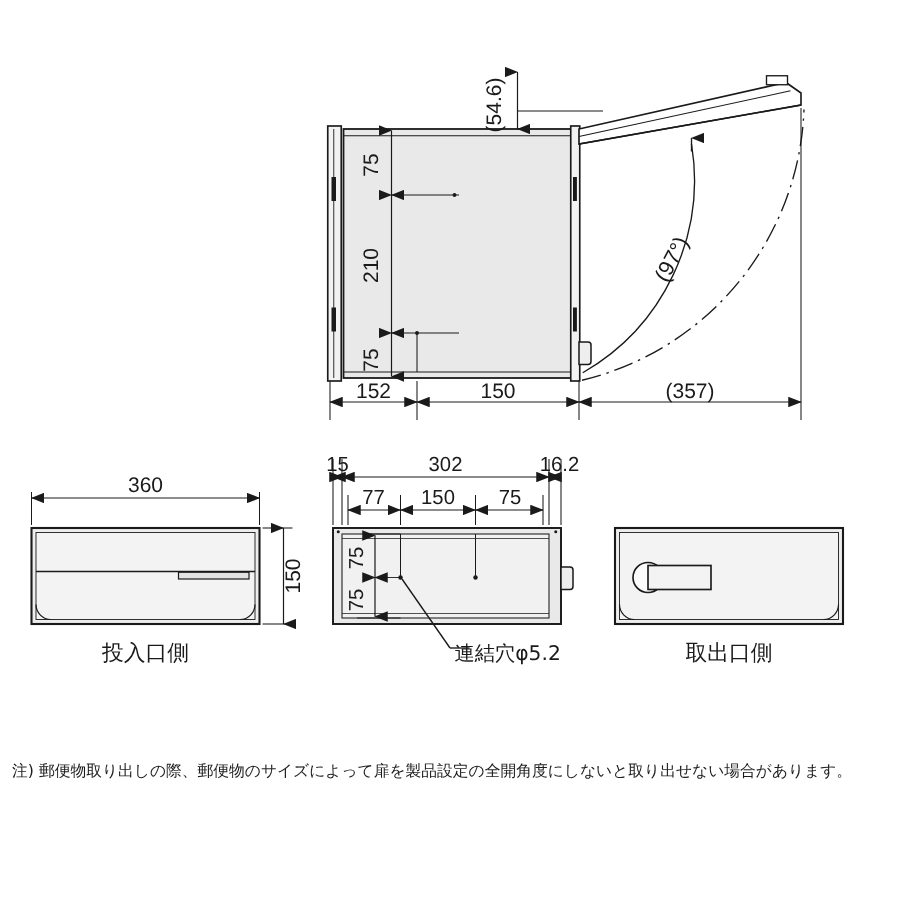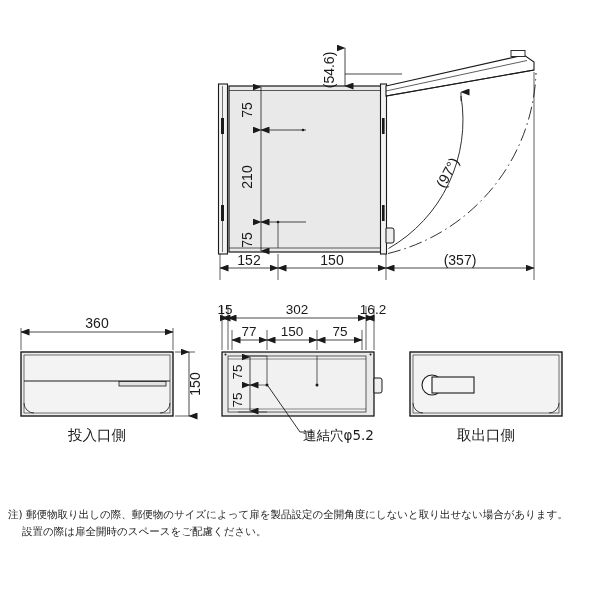--- a/index.html
+++ b/index.html
@@ -248,14 +248,13 @@
     <path d="M559,403 a10,10 0 0 1 -10,10" fill="none" stroke="#1a1a1a" stroke-width="0.8"></path>
 
     <text x="486" y="440" font-size="14.5" text-anchor="middle" font-family="'DejaVu Sans','Liberation Sans',sans-serif" fill="#1a1a1a">取出口側</text>
   </g>
 
 </svg>
 </div>
 
 <div class="note">
   <div class="l1">注) 郵便物取り出しの際、郵便物のサイズによって扉を製品設定の全開角度にしないと取り出せない場合があります。</div>
-  <div class="l2">設置の際は扉全開時のスペースをご配慮ください。</div>
 </div>
 
 </body></html>

